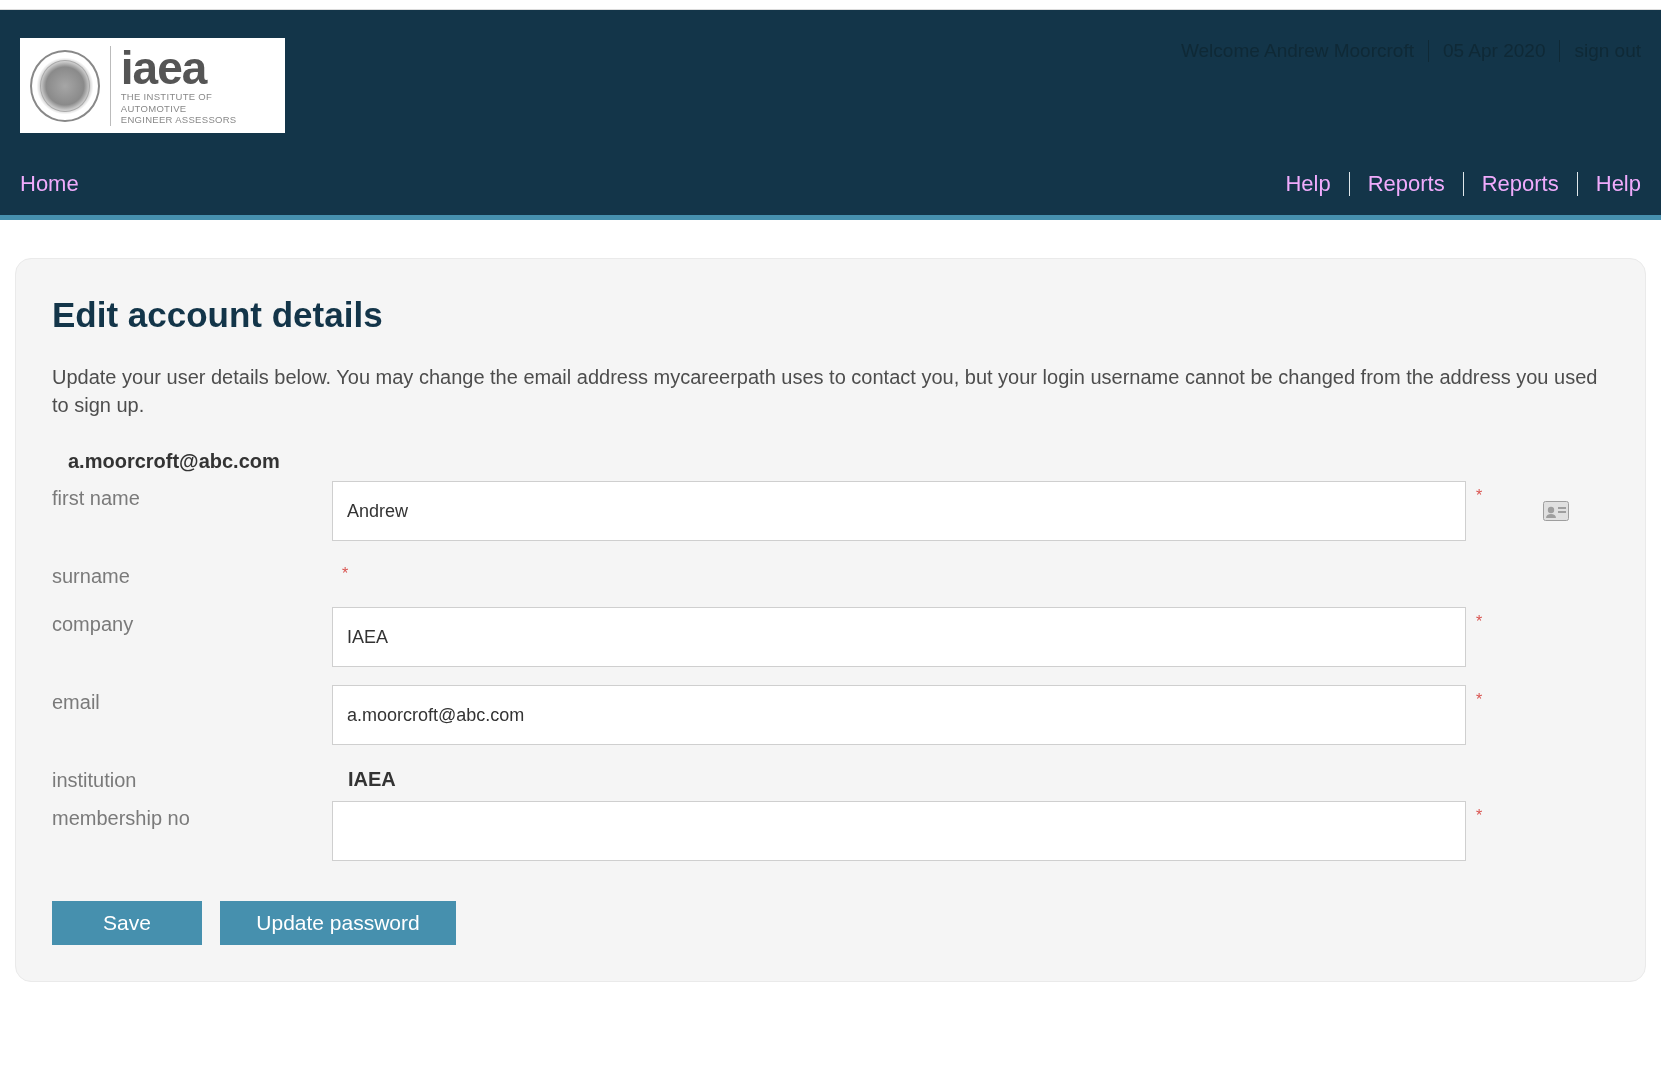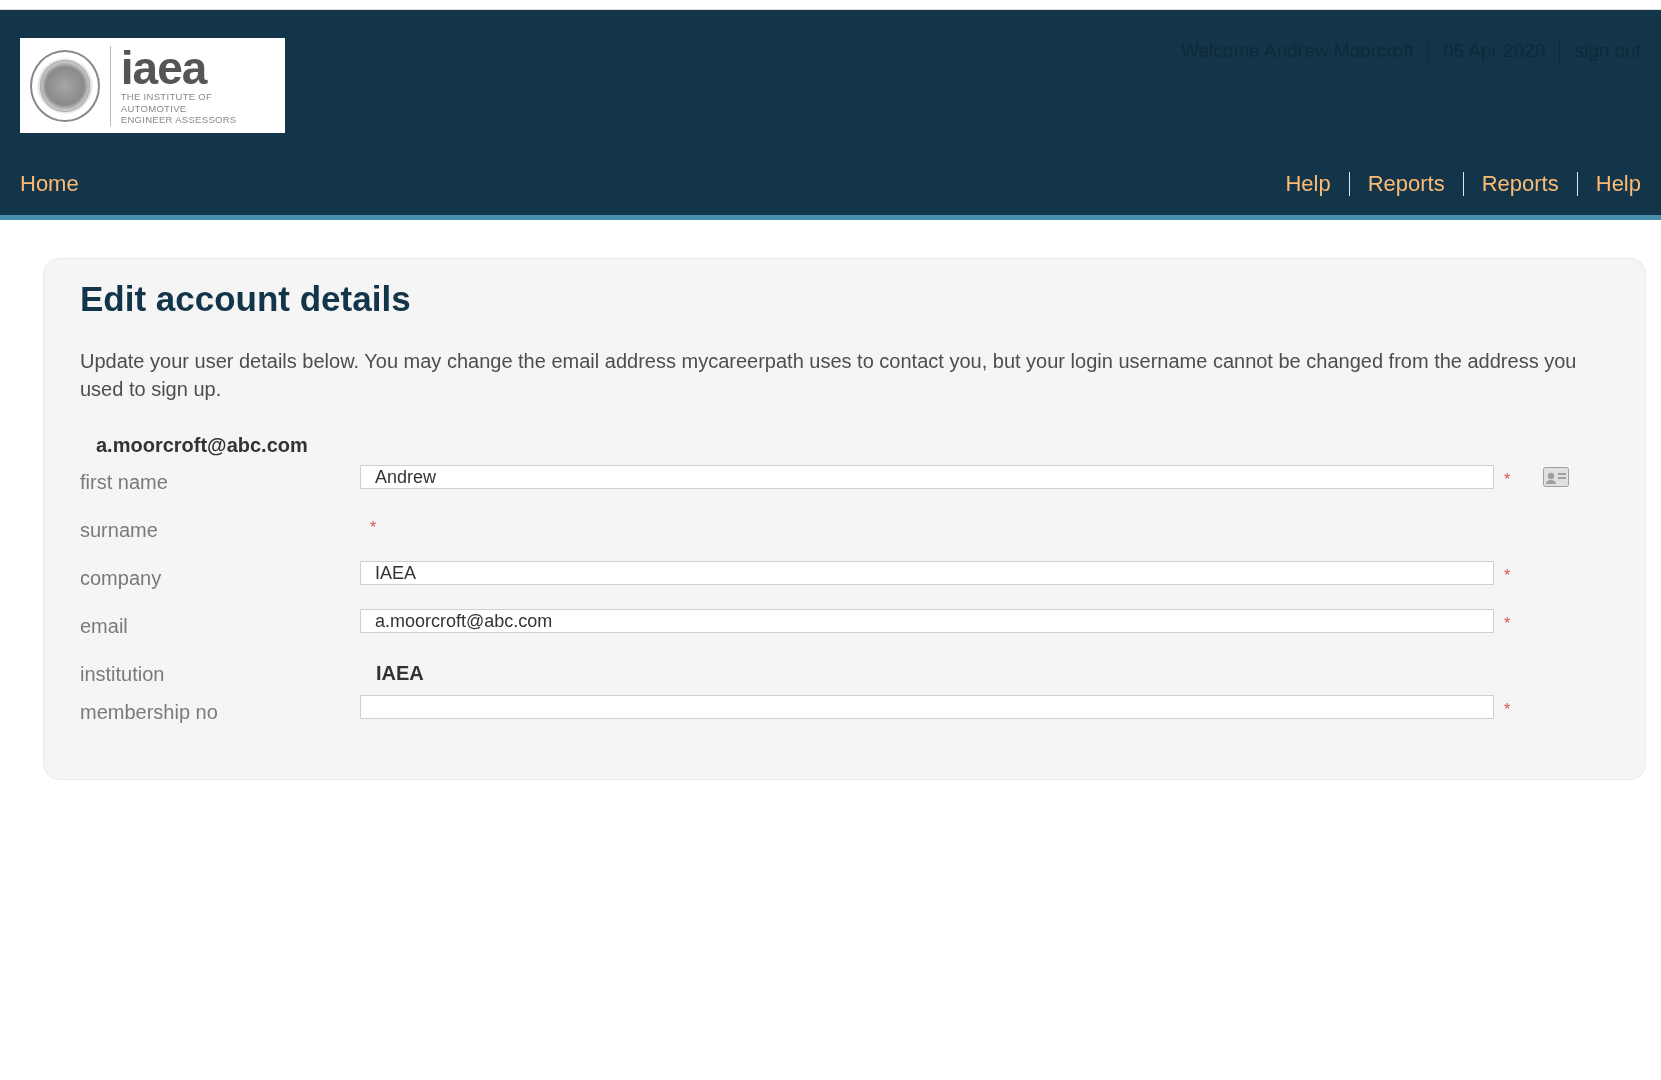--- a/index.html
+++ b/index.html
@@ -107,32 +107,31 @@
       gap: 18px;
       color: #ffffff;
       font-size: 22px;
     }
     .nav-right .sep {
       width: 1px;
       height: 24px;
       background: #dfe7ea;
     }
     .nav-row a {
-      color: #fdba74;
+      color: #f0abfc;
       text-decoration: none;
     }
     .content-wrap {
       padding: 38px 15px 30px 15px;
     }
     .panel {
       background: #f5f5f5;
       border-radius: 16px;
-      padding: 20px 36px 36px 36px;
+      padding: 36px 36px 36px 36px;
       border: 1px solid #eaeaea;
-      margin-left: 28px;
     }
     .page-title {
       color: #133549;
       font-size: 35px;
       font-weight: 700;
       margin-bottom: 28px;
     }
     .page-desc {
       color: #4d4d4d;
       font-size: 20px;
@@ -165,21 +164,21 @@
       padding-left: 16px;
     }
     .form-input-wrap {
       position: relative;
       flex: 1;
       display: flex;
       align-items: center;
     }
     .form-input {
       width: 1134px;
-      height: 24px;
+      height: 60px;
       border: 1px solid #cfcfcf;
       background: #ffffff;
       font-size: 18px;
       font-family: inherit;
       padding: 0 14px;
       color: #333;
     }
     .req-star {
       color: #d9534f;
       font-size: 16px;
@@ -315,14 +314,18 @@
     </div>
 
     <div class="form-row">
       <div class="form-label">membership no</div>
       <div class="form-input-wrap">
         <input class="form-input" type="text" value="" style="">
         <span class="req-star">*</span>
       </div>
     </div>
 
+    <div class="buttons-row">
+      <button class="btn primary">Save</button>
+      <button class="btn secondary">Update password</button>
+    </div>
   </div>
 </div>
 
 </body></html>

